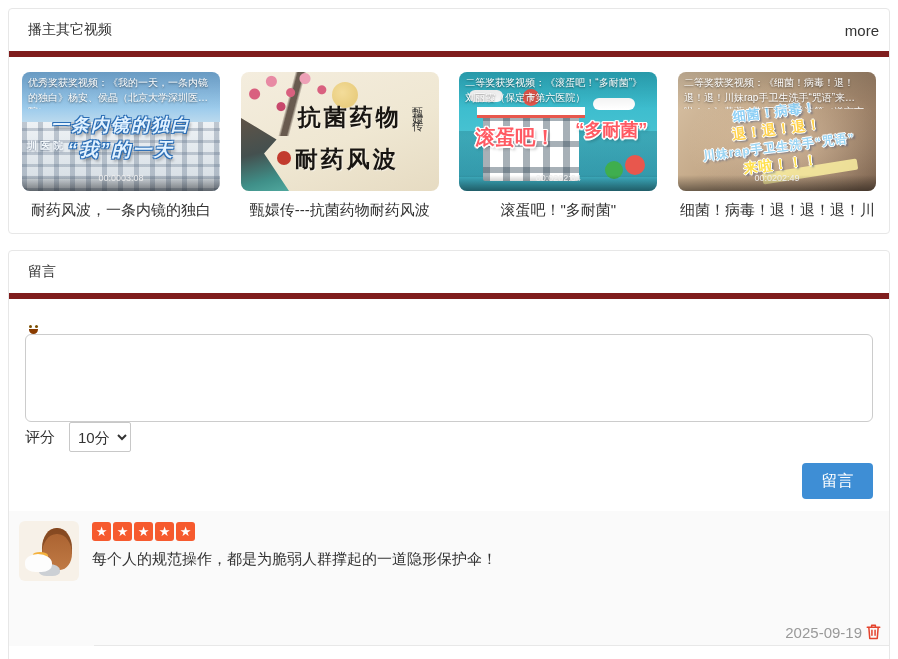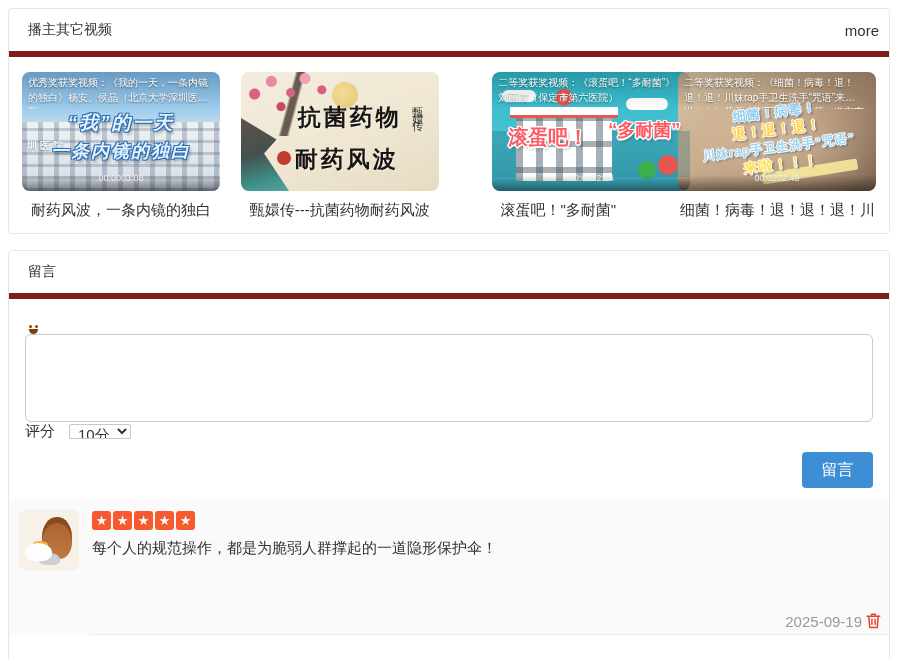--- a/index.html
+++ b/index.html
@@ -75,21 +75,21 @@
     text-shadow: 1px 1px 1px rgba(255,255,255,.5); }
   .t2-line.l2 { margin-top: 11px; margin-right: 6px; position: relative; }
   .t2-line.l2::before { content: ""; position: absolute; left: -18px; top: 7px;
     width: 14px; height: 14px; border-radius: 50%; background: #c23b2e; }
   .thumb2 .side-text { position: absolute; top: 26px; right: 14px; z-index: 3;
     writing-mode: vertical-rl; font-size: 11px; color: #2b2b2b; letter-spacing: 7px;
     font-family: "Liberation Serif", serif; }
   .thumb2 .t2-overlay { right: 34px; }
 
   
-  .thumb3 { background: linear-gradient(180deg,#2fb6c9 0%,#49c3d2 55%,#3aa9bd 100%); margin-left: 33px; }
+  .thumb3 { background: linear-gradient(180deg,#2fb6c9 0%,#49c3d2 55%,#3aa9bd 100%); }
   .thumb3 .cloud { position: absolute; width: 34px; height: 12px; border-radius: 8px;
     background: #fff; z-index: 1; }
   .thumb3 .cloud.c1 { top: 18px; left: 10px; }
   .thumb3 .cloud.c2 { top: 26px; right: 22px; width: 42px; }
   .thumb3 .skyline { position: absolute; bottom: 14px; left: 0; right: 0; height: 46px;
     z-index: 1; background:
       radial-gradient(circle at 72% 0%, rgba(25,95,110,.35) 0 3px, transparent 4px),
       linear-gradient(rgba(25,95,110,.28), rgba(25,95,110,.28)); }
   .thumb3 .hospital { position: absolute; left: 24px; bottom: 10px; width: 96px;
     height: 66px; background: #fff; border-radius: 2px; z-index: 2;
@@ -143,21 +143,21 @@
   .emoji-face::before { content: ""; position: absolute; top: 5px; left: 4px;
     width: 3px; height: 3px; border-radius: 50%; background: #7a4f00;
     box-shadow: 6px 0 0 #7a4f00; }
   .emoji-face::after { content: ""; position: absolute; left: 4px; top: 9px;
     width: 9px; height: 5px; background: #8a3c00; border-radius: 0 0 9px 9px; }
   .comment-textarea { display: block; width: 100%; height: 88px; margin-top: 1px;
     border: 1px solid #ccc; border-radius: 6px; resize: none; padding: 8px 10px;
     font-family: "Liberation Sans", sans-serif; font-size: 14px; outline: none; }
   .rating-row { margin-top: 0; display: flex; align-items: center; }
   .rating-label { font-size: 15px; color: #333; margin-right: 14px; }
-  .rating-select { height: 15px; min-width: 58px; font-size: 15px; color: #333;
+  .rating-select { height: 30px; min-width: 58px; font-size: 15px; color: #333;
     border: 1px solid #c8c8c8; border-radius: 2px; background: #fff; padding: 0 4px; }
   .submit-row { margin-top: 11px; display: flex; justify-content: flex-end;
     padding-bottom: 6px; }
   .submit-btn { width: 71px; height: 36px; background: #3e8ed5; color: #fff;
     font-size: 16px; border: none; border-radius: 4px; cursor: pointer;
     font-family: "Liberation Sans", sans-serif; }
 
   .comment-item { position: relative; background: #fafafa; height: 135px;
     padding: 10px 12px 0 10px; display: flex; }
   .comment-item::after { content: ""; position: absolute; left: 85px; right: 0;
@@ -195,22 +195,22 @@
     <a class="more-link">more</a>
   </div>
   <div class="videos-row">
 
     <div class="video-item">
       <div class="thumb thumb1">
         <div class="thumb-caption">优秀奖获奖视频：《我的一天，一条内镜的独白》杨安、侯晶（北京大学深圳医院）</div>
         <div class="building"></div>
         <div class="building-text">圳医院</div>
         <div class="t1-overlay">
+          <div class="t1-line l2">一条内镜的独白</div>
           <div class="t1-line l1">“我”的一天</div>
-          <div class="t1-line l2">一条内镜的独白</div>
         </div>
         <div class="time-bar">
           <span>00:00</span>
           <span>03:08</span>
         </div>
       </div>
       <div class="video-title">耐药风波，一条内镜的独白</div>
     </div>
 
     <div class="video-item">

